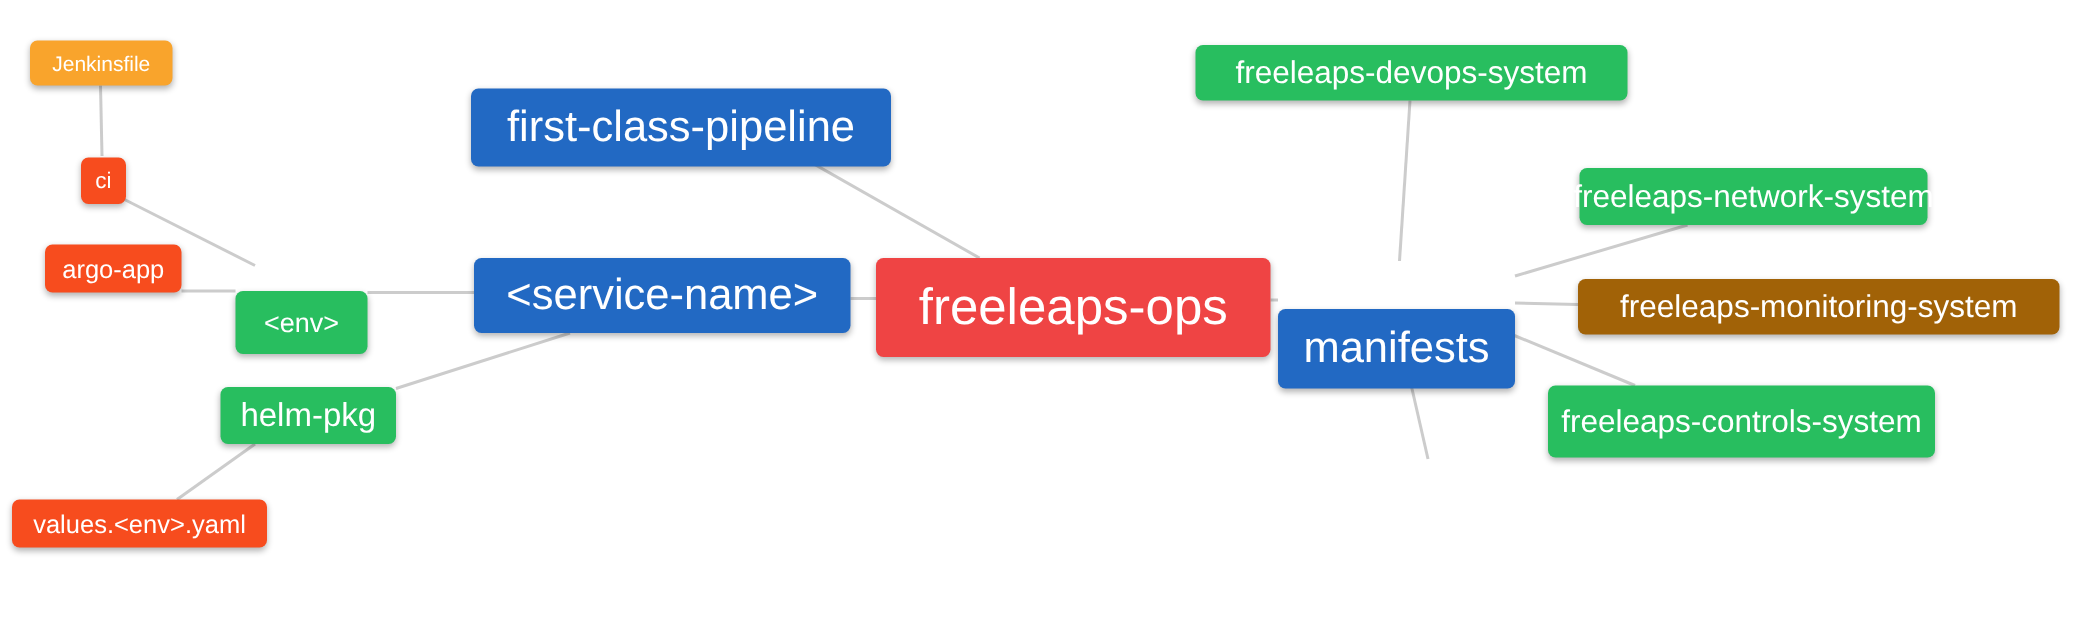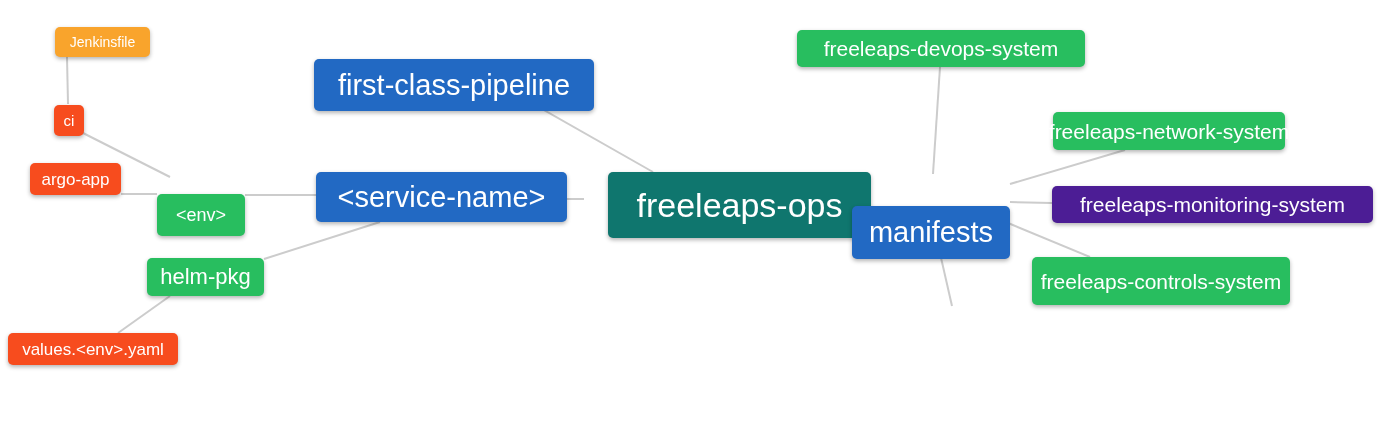--- a/index.html
+++ b/index.html
@@ -56,28 +56,28 @@
     <line class="edge" x1="505" y1="88" x2="653" y2="172"></line>
     <line class="edge" x1="567" y1="199" x2="584" y2="199"></line>
     <line class="edge" x1="847" y1="200" x2="852" y2="200"></line>
     <line class="edge" x1="933" y1="174" x2="940" y2="67"></line>
     <line class="edge" x1="1010" y1="184" x2="1125" y2="150"></line>
     <line class="edge" x1="1010" y1="202" x2="1052" y2="203"></line>
     <line class="edge" x1="1008" y1="223" x2="1090" y2="257"></line>
     <line class="edge" x1="934" y1="227" x2="952" y2="306"></line>
   </svg>
 
-  <div class="node n-jenkinsfile" style="background: rgb(249, 164, 44); margin-left: 35px;">Jenkinsfile</div>
+  <div class="node n-jenkinsfile" style="background: rgb(249, 164, 44);">Jenkinsfile</div>
   <div class="node n-ci" style="background: rgb(247, 76, 30);">ci</div>
   <div class="node n-argo" style="background: rgb(247, 76, 30);">argo-app</div>
   <div class="node n-env" style="background: rgb(40, 190, 95);">&lt;env&gt;</div>
   <div class="node n-helm" style="background: rgb(40, 190, 95);">helm-pkg</div>
   <div class="node n-values" style="background: rgb(247, 76, 30);">values.&lt;env&gt;.yaml</div>
   <div class="node n-pipeline" style="background: rgb(34, 105, 195); margin-top: 24px;">first-class-pipeline</div>
   <div class="node n-service" style="background: rgb(34, 105, 195);">&lt;service-name&gt;</div>
-  <div class="node n-ops" style="background: #0f766e; margin-left: 24px;">freeleaps-ops</div>
+  <div class="node n-ops" style="background: #ef4444;">freeleaps-ops</div>
   <div class="node n-manifests" style="background: rgb(34, 105, 195); margin-top: 32px;">manifests</div>
   <div class="node n-devops" style="background: rgb(40, 190, 95);">freeleaps-devops-system</div>
   <div class="node n-network" style="background: rgb(40, 190, 95);">freeleaps-network-system</div>
-  <div class="node n-monitoring" style="background: #4c1d95;">freeleaps-monitoring-system</div>
+  <div class="node n-monitoring" style="background: #a16207;">freeleaps-monitoring-system</div>
   <div class="node n-controls" style="background: rgb(40, 190, 95);">freeleaps-controls-system</div>
 
 </div>
 
 </body></html>

